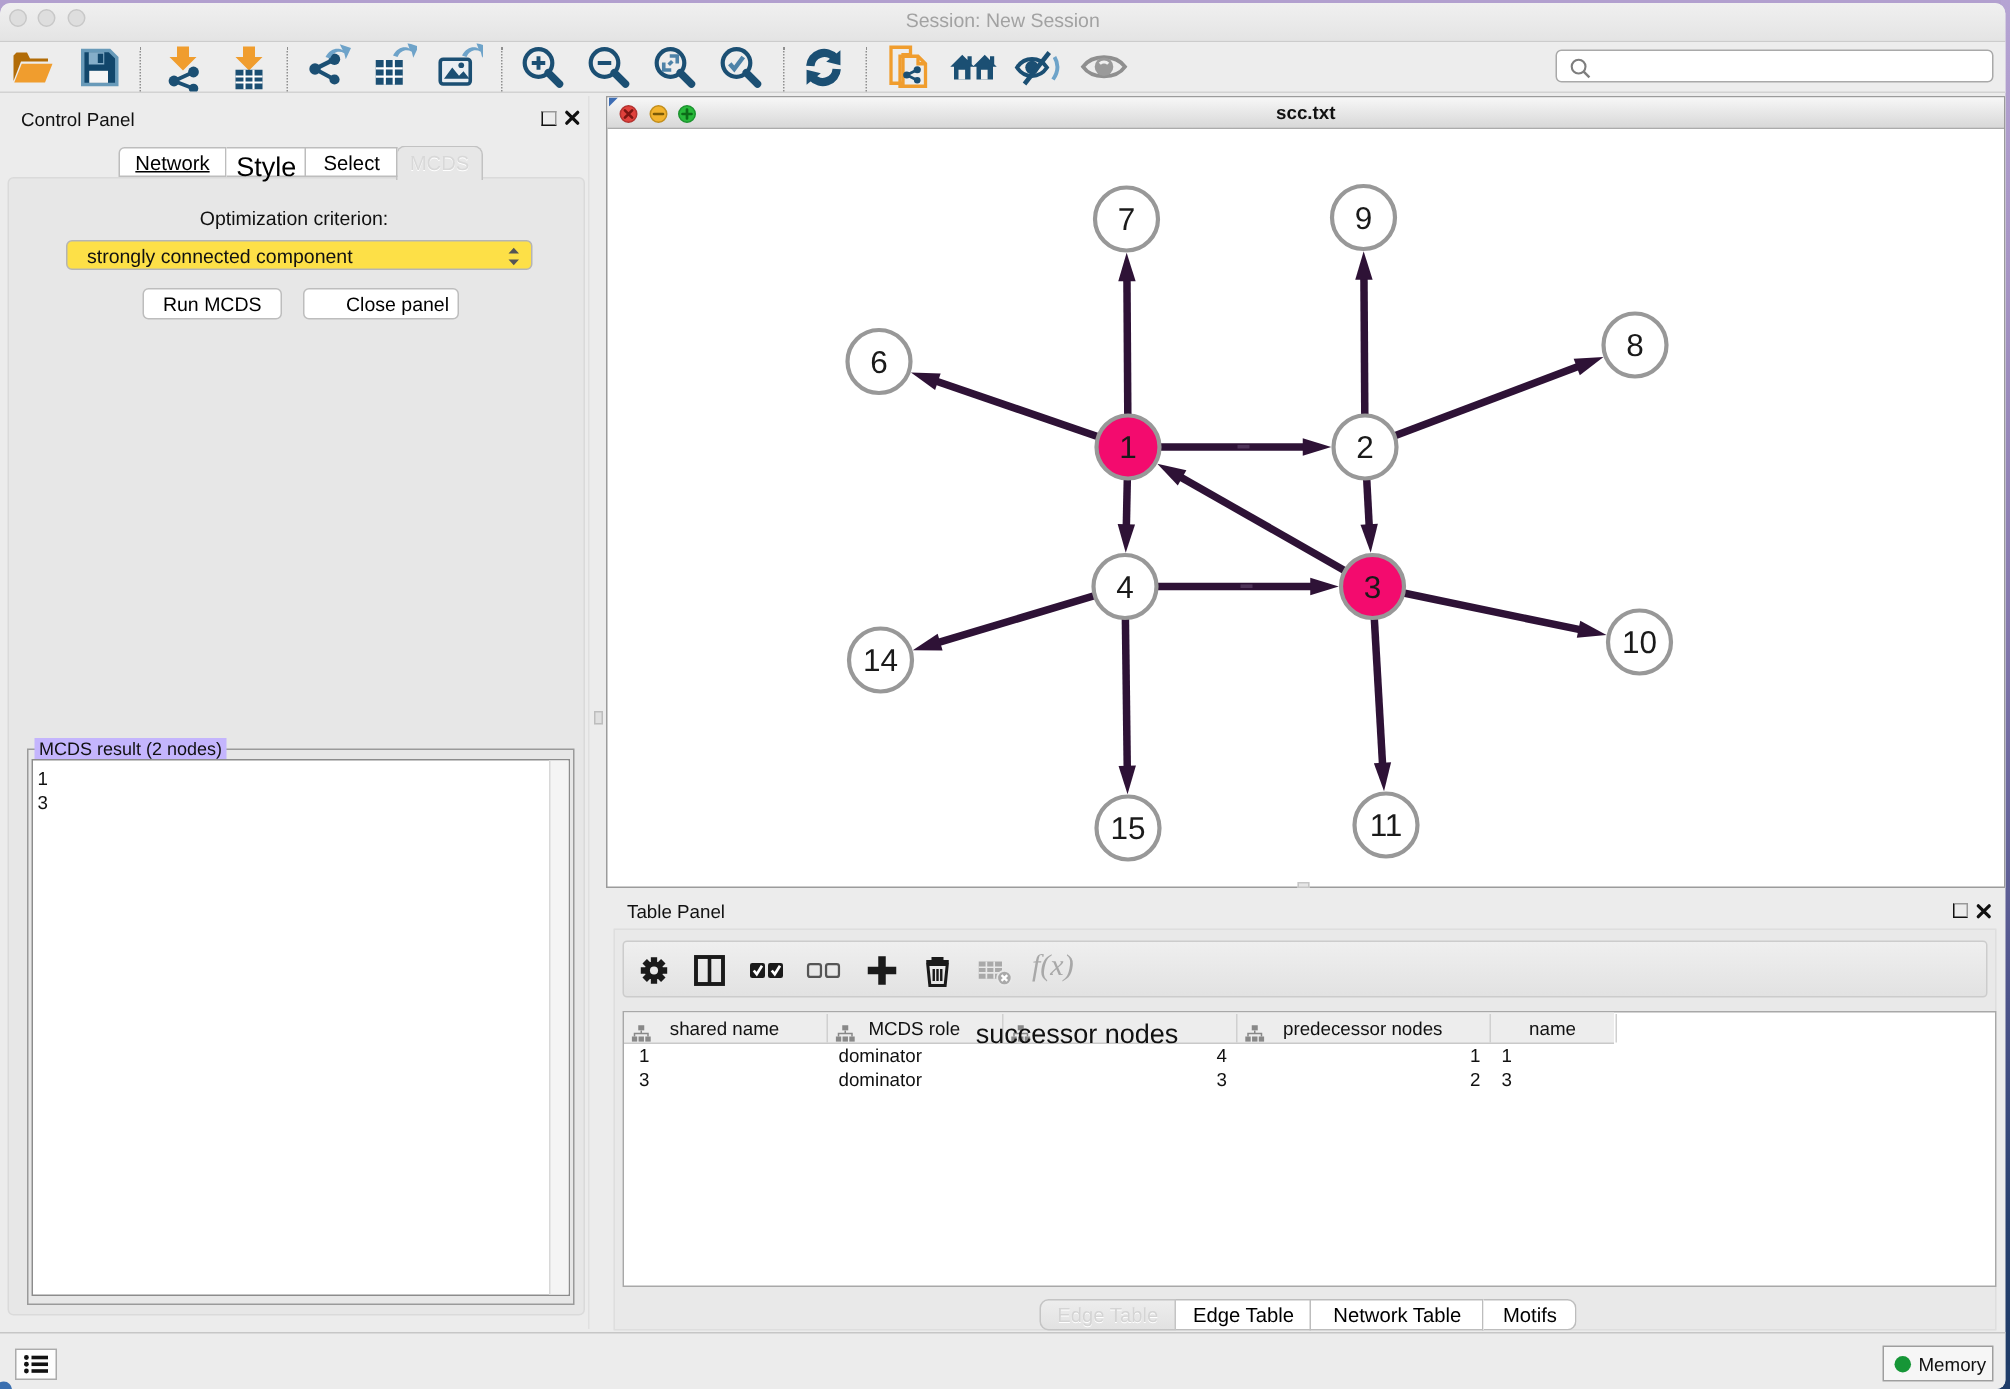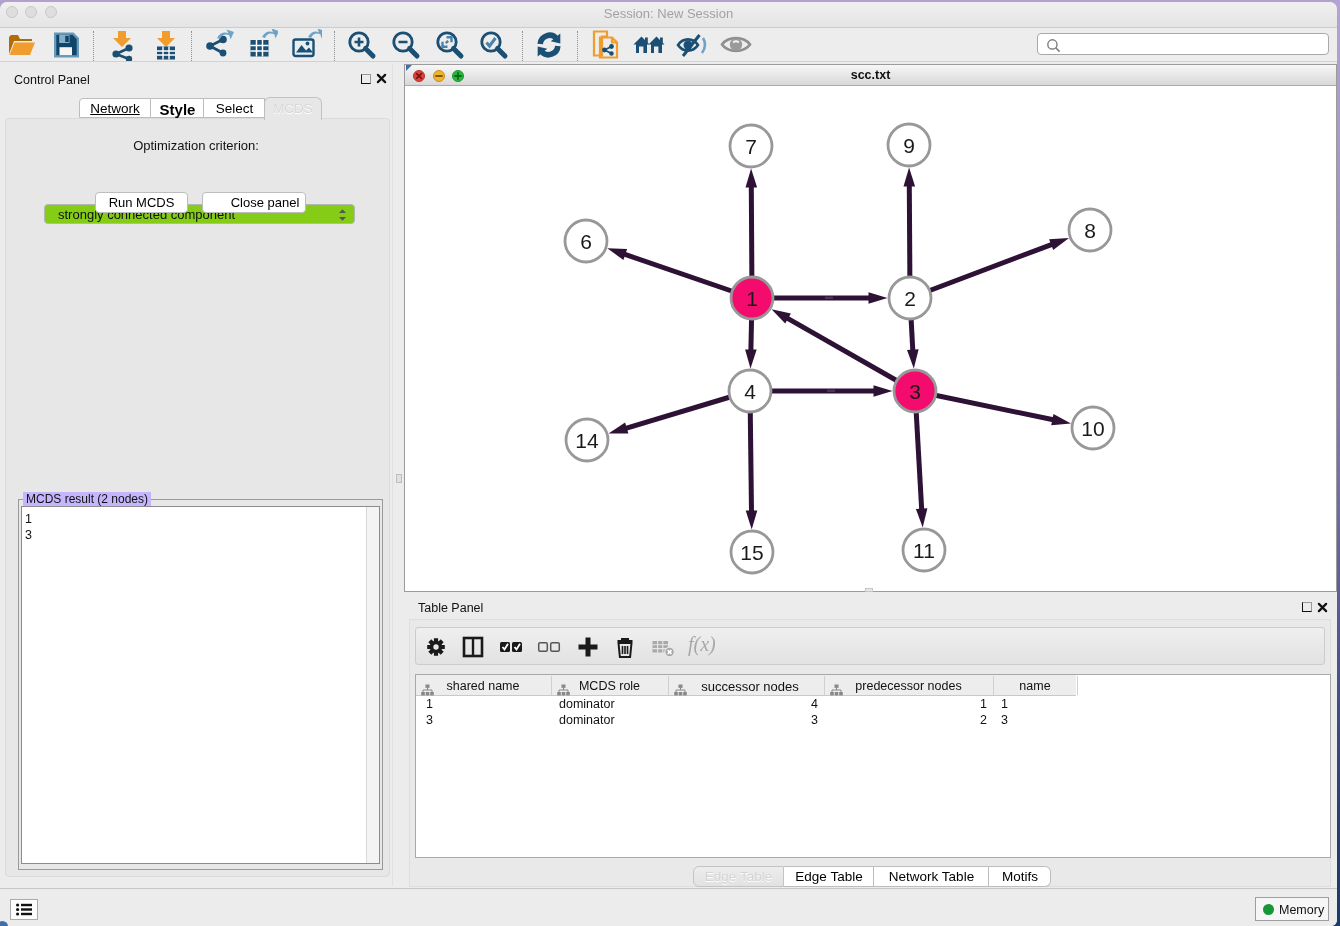--- a/index.html
+++ b/index.html
@@ -134,26 +134,26 @@
       <path d="M2.2 2.2 L10.8 10.8 M10.8 2.2 L2.2 10.8" stroke="#111" stroke-width="2.6" stroke-linecap="round"></path>
     </svg>
 
 <div class="abs" style="left:5px;top:116px;width:385px;height:759px;background:#e7e7e7;border:1px solid #dadada;border-radius:4px;"></div>
 
 <div class="abs" style="left:264px;top:95px;width:58px;height:23px;background:#e7e7e7;border:1px solid #c2c2c2;border-bottom:none;border-radius:6px 6px 0 0;"></div>
 <div class="abs" style="left:79px;top:96px;width:72px;height:20px;background:#fff;border:1px solid #bdbdbd;border-radius:4px 0 0 0;"></div>
 <div class="abs" style="left:151px;top:96px;width:53px;height:20px;background:#fff;border:1px solid #bdbdbd;border-left:none;"></div>
 <div class="abs" style="left:204px;top:96px;width:61px;height:20px;background:#fff;border:1px solid #bdbdbd;border-left:none;"></div>
 <div class="abs" style="left:79px;top:99px;width:72px;text-align:center;font-size:13.5px;color:#000;text-decoration:underline;">Network</div>
-<div class="abs" style="left:151px;top:99px;width:53px;text-align:center;font-size:15px;color:#000;font-weight:bold;">Style</div>
+<div class="abs" style="left:151px;top:99px;width:53px;text-align:center;font-size:18px;color:#000;">Style</div>
 <div class="abs" style="left:204px;top:99px;width:61px;text-align:center;font-size:13.5px;color:#000;">Select</div>
 <div class="abs" style="left:264px;top:99px;width:58px;text-align:center;font-size:13.5px;color:#d8d8d8;text-shadow:0 1px 0 #fff;">MCDS</div>
 
 <div class="abs" style="left:5px;top:136px;width:382px;text-align:center;font-size:13px;color:#111;">Optimization criterion:</div>
-<div class="abs" style="left:44px;top:158px;width:311px;height:20px;background:#84cc16;border:1px solid #b5b5b5;border-radius:4px;margin-top:44px;">
+<div class="abs" style="left:44px;top:158px;width:311px;height:20px;background:#fde047;border:1px solid #b5b5b5;border-radius:4px;">
   <div class="abs" style="left:13px;top:2px;font-size:13px;color:#111;">strongly connected component</div>
   <svg class="abs" style="right:6px;top:3px;" width="11" height="14" viewBox="0 0 11 14">
         <path d="M2 5 L5.5 1.2 L9 5 Z M2 9 L5.5 12.8 L9 9 Z" fill="#555"></path>
       </svg>
 </div>
 <div class="abs" style="left:95px;top:190px;width:93px;height:21px;background:#fff;border:1px solid #bdbdbd;border-radius:4px;text-align:center;font-size:13px;color:#000;line-height:19px;">Run MCDS</div>
 <div class="abs" style="left:202px;top:190px;width:104px;height:21px;background:#fff;border:1px solid #bdbdbd;border-radius:4px;text-align:center;font-size:13px;color:#000;line-height:19px;padding-left:22px;">Close panel</div>
 
 <div class="abs" style="left:18px;top:497px;width:365px;height:371px;border:1px solid #9a9a9a;"></div>
 <div class="abs" style="left:23px;top:490px;background:#c4b5fd;padding:0 3px;font-size:12px;color:#111;">MCDS result (2 nodes)</div>
@@ -308,21 +308,21 @@
       </svg></div>
     <div class="abs" style="left:551px;top:677px;width:117px;text-align:center;font-size:12.5px;color:#111;">MCDS role</div>
     <div class="abs" style="left:668px;top:674px;width:0;height:19px;border-left:1px solid #d0d0d0;"></div>
     <div class="abs" style="left:674px;top:680px;"><svg width="13" height="12" viewBox="0 0 13 12">
         <rect x="4.5" y="0.5" width="4" height="3.4" fill="#888"></rect>
         <rect x="0.2" y="8" width="3.6" height="3.4" fill="#888"></rect>
         <rect x="4.7" y="8" width="3.6" height="3.4" fill="#888"></rect>
         <rect x="9.2" y="8" width="3.6" height="3.4" fill="#888"></rect>
         <path d="M6.5 4 V6 M2 8 V6 H11 V8" stroke="#888" stroke-width="1" fill="none"></path>
       </svg></div>
-    <div class="abs" style="left:672px;top:677px;width:156px;text-align:center;font-size:13px;color:#111;">successor nodes</div>
+    <div class="abs" style="left:640px;top:677px;width:156px;text-align:center;font-size:18px;color:#111;">successor nodes</div>
     <div class="abs" style="left:824px;top:674px;width:0;height:19px;border-left:1px solid #d0d0d0;"></div>
     <div class="abs" style="left:830px;top:680px;"><svg width="13" height="12" viewBox="0 0 13 12">
         <rect x="4.5" y="0.5" width="4" height="3.4" fill="#888"></rect>
         <rect x="0.2" y="8" width="3.6" height="3.4" fill="#888"></rect>
         <rect x="4.7" y="8" width="3.6" height="3.4" fill="#888"></rect>
         <rect x="9.2" y="8" width="3.6" height="3.4" fill="#888"></rect>
         <path d="M6.5 4 V6 M2 8 V6 H11 V8" stroke="#888" stroke-width="1" fill="none"></path>
       </svg></div>
     <div class="abs" style="left:824px;top:677px;width:169px;text-align:center;font-size:12.5px;color:#111;">predecessor nodes</div>
     <div class="abs" style="left:993px;top:674px;width:0;height:19px;border-left:1px solid #d0d0d0;"></div>

